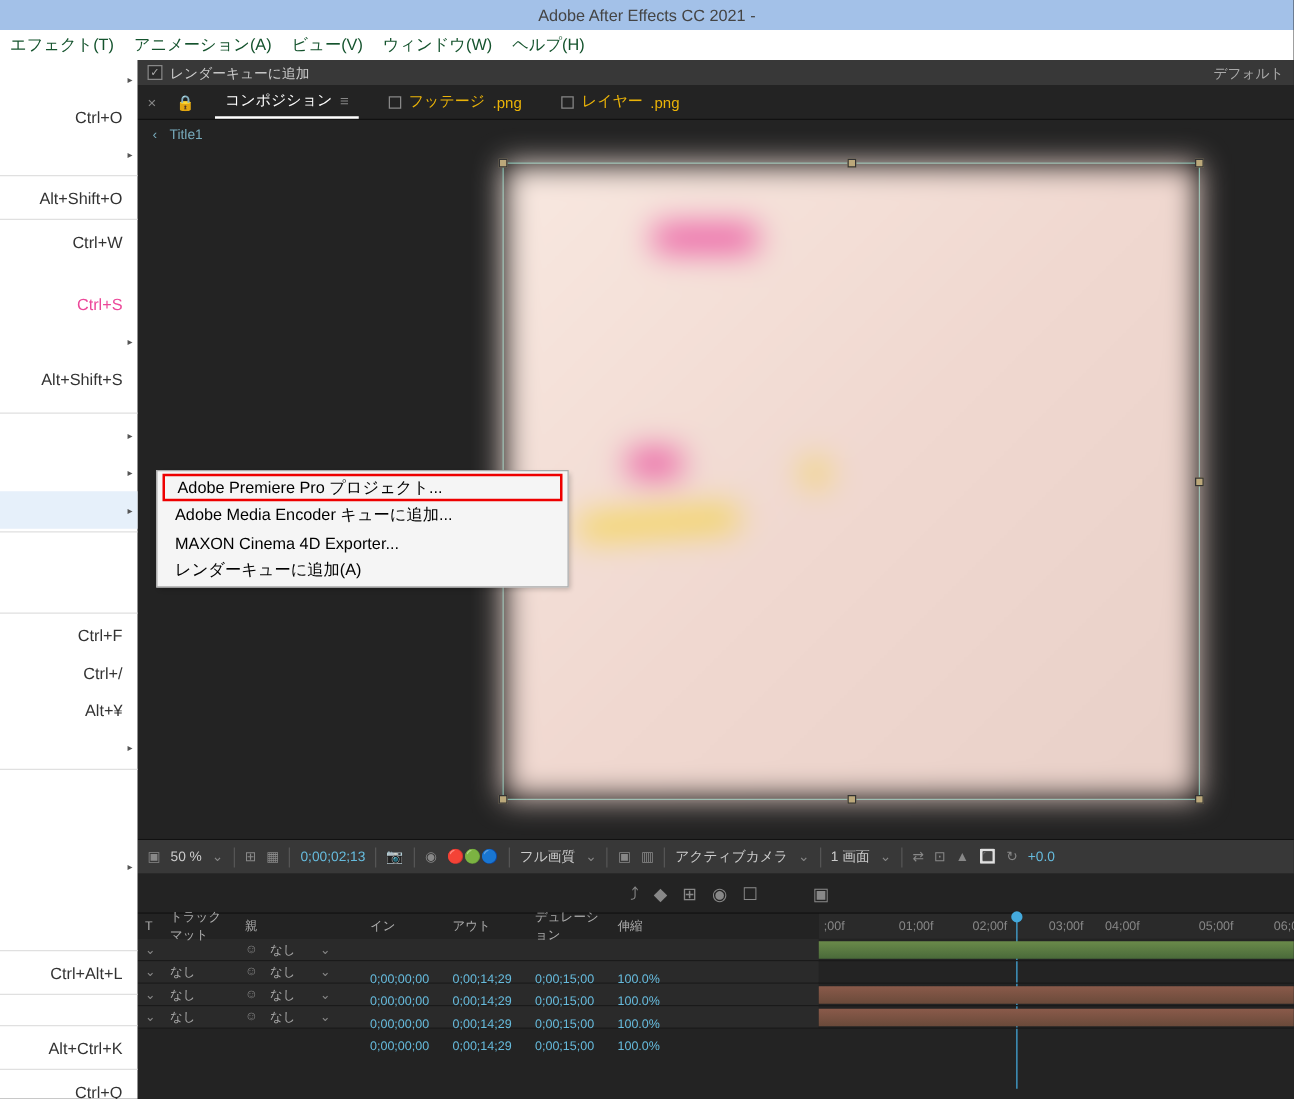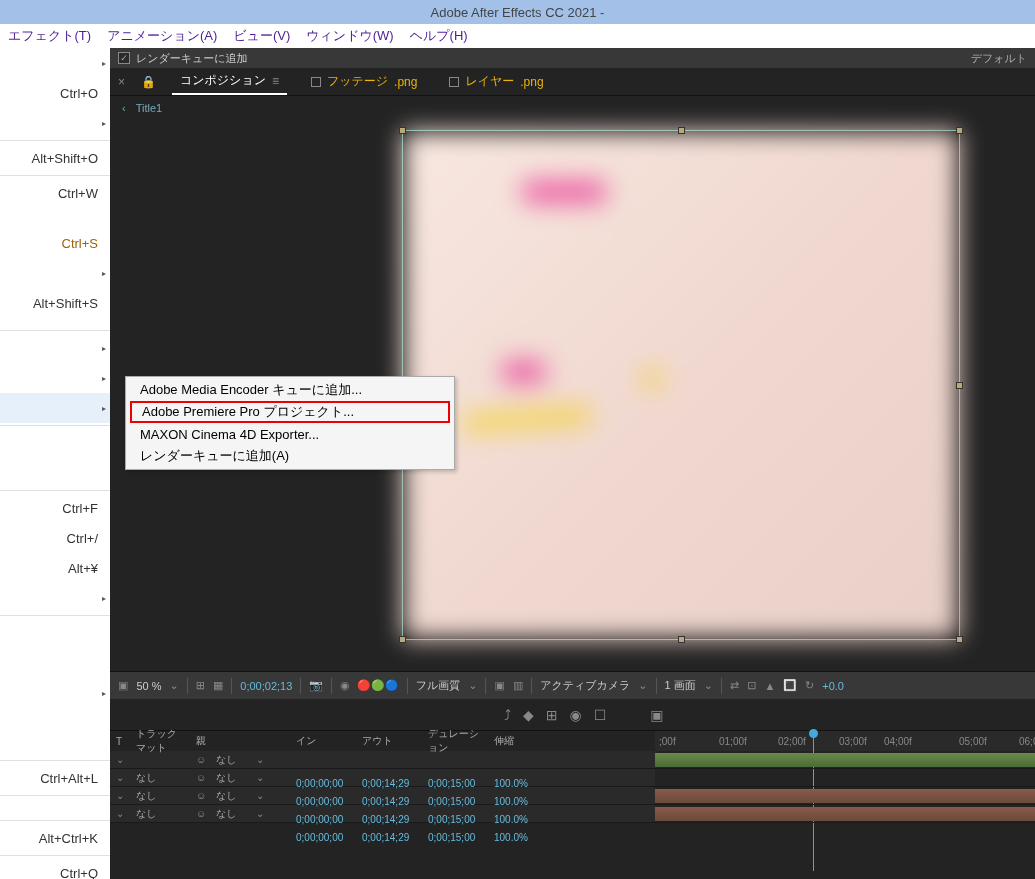--- a/index.html
+++ b/index.html
@@ -1,25 +1,25 @@
 <!DOCTYPE html>
 <html><head>
 <meta charset="utf-8">
 <style>
 * { box-sizing: border-box; margin: 0; padding: 0; font-family: "Yu Gothic UI", "Segoe UI", sans-serif; }
 body { background: #232323; width: 1035px; height: 879px; overflow: hidden; font-size: 12px; color: #ccc; }
 
 .title-bar { height: 24px; background: #a3c1e8; color: #444; display: flex; align-items: center; justify-content: center; font-size: 13px; }
-.menu-bar { height: 24px; background: #fff; display: flex; align-items: center; padding: 3px 8px; gap: 16px; color: #4c1d95; font-size: 13px; }
+.menu-bar { height: 24px; background: #fff; display: flex; align-items: center; padding: 3px 8px; gap: 16px; color: #14532d; font-size: 13px; }
 .menu-bar span { cursor: default; }
 
 .shortcuts-panel { position: absolute; left: 0; top: 48px; width: 110px; background: #fff; color: #333; font-size: 13px; height: 831px; z-index: 5; }
 .shortcut-row { height: 30px; display: flex; align-items: center; justify-content: flex-end; padding-right: 12px; border-bottom: 0; position: relative; }
 .shortcut-row.arrow::after { content: "▸"; position: absolute; right: 4px; font-size: 8px; color: #555; }
-.shortcut-row.disabled { color: #a16207; }
+.shortcut-row.disabled { color: #ec4899; }
 .shortcut-row.highlight { background: #e6f0fa; }
 .shortcut-sep { height: 1px; background: #e0e0e0; margin: 2px 0; }
 
 .submenu { position: absolute; left: 125px; top: 376px; width: 330px; background: #f5f5f5; border: 1px solid #aaa; z-index: 10; box-shadow: 2px 2px 4px rgba(0,0,0,0.2); padding: 2px 0; }
 .submenu-item { height: 22px; display: flex; align-items: center; padding: 0 14px; font-size: 13px; color: #000; }
 .submenu-item.boxed { border: 2px solid #e00; margin: 0 4px; padding: 0 10px; }
 
 .main-area { position: absolute; left: 110px; top: 48px; right: 0; height: 651px; background: #232323; }
 .panel-toggle-row { height: 20px; background: #383838; display: flex; align-items: center; padding: 0 8px; gap: 6px; font-size: 11px; color: #ccc; }
 .panel-toggle-row .right { margin-left: auto; color: #aaa; }
@@ -118,22 +118,22 @@
   <div class="shortcut-row">Ctrl+Alt+L</div>
   <div class="shortcut-sep"></div>
   <div style="height:20px"></div>
   <div class="shortcut-sep"></div>
   <div class="shortcut-row">Alt+Ctrl+K</div>
   <div class="shortcut-sep"></div>
   <div class="shortcut-row">Ctrl+Q</div>
 </div>
 
 <div class="submenu">
+  <div class="submenu-item boxed">Adobe Premiere Pro プロジェクト...</div>
   <div class="submenu-item">Adobe Media Encoder キューに追加...</div>
-  <div class="submenu-item boxed">Adobe Premiere Pro プロジェクト...</div>
   <div class="submenu-item">MAXON Cinema 4D Exporter...</div>
   <div class="submenu-item">レンダーキューに追加(A)</div>
 </div>
 
 <div class="main-area">
   <div class="panel-toggle-row">
     <span class="checkbox-sq">✓</span>
     <span>レンダーキューに追加</span>
     <span class="right">デフォルト</span>
   </div>

